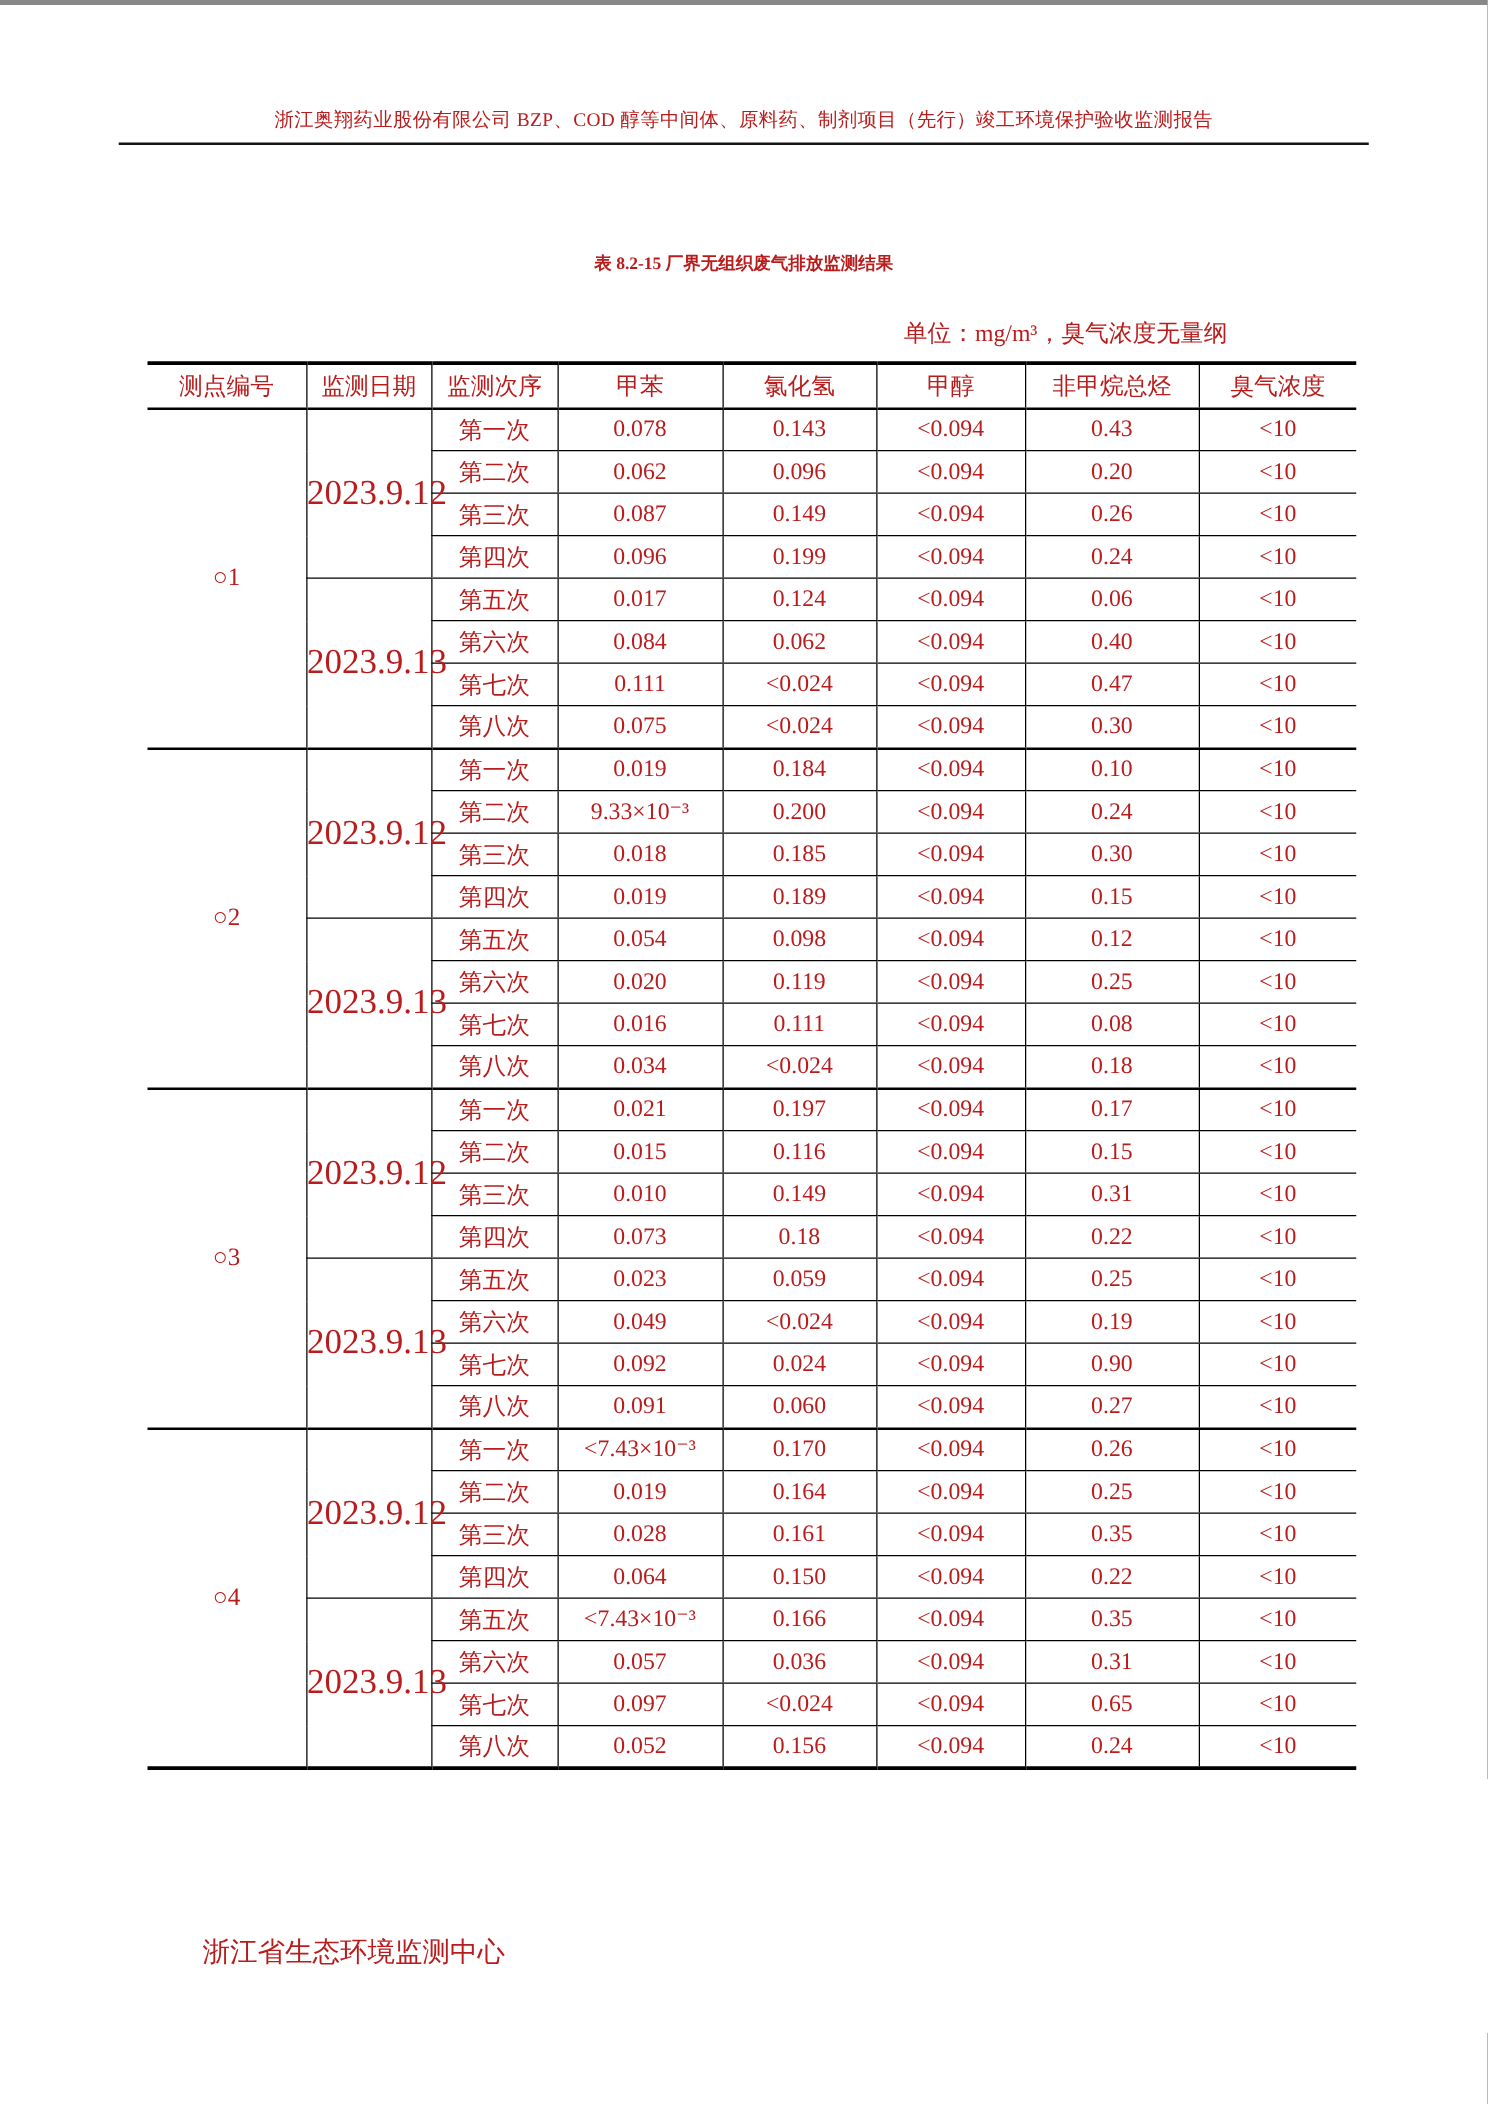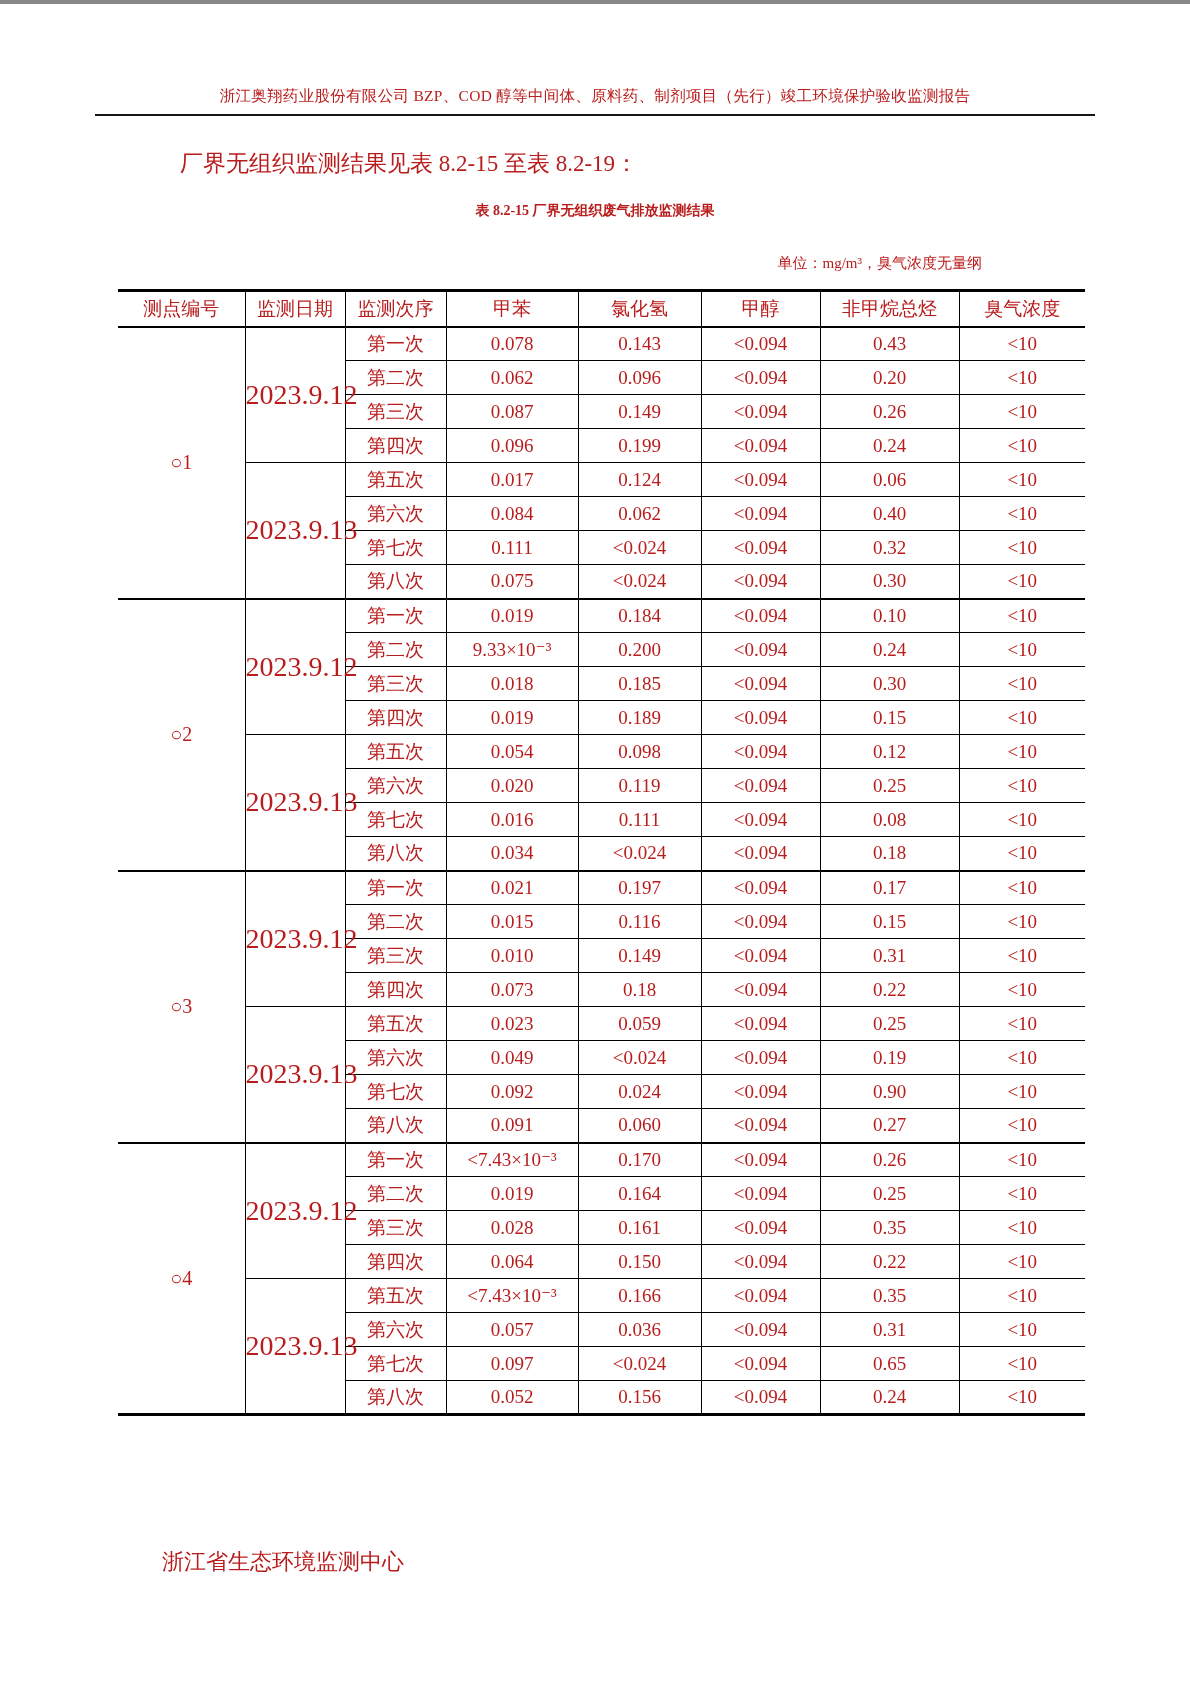--- a/index.html
+++ b/index.html
@@ -22,21 +22,21 @@
   .intro {
     position:absolute; top:144px; left:180px;
     font-size:23px;
   }
   .caption {
     position:absolute; top:198px; left:0; width:100%;
     text-align:center; font-weight:bold; font-size:14px;
   }
   .unit-note {
     position:absolute; top:250px; right:208px;
-    font-size:15px;
+    font-size:19px;
   }
   table.mtable {
     position:absolute; top:285px; left:118px;
     width:967px; table-layout:fixed;
     border-collapse:collapse;
     font-size:19px;
   }
   col.c1{width:127px} col.c2{width:100px} col.c3{width:101px} col.c4{width:132px}
   col.c5{width:123px} col.c6{width:119px} col.c7{width:139px} col.c8{width:126px}
   .mtable th {
@@ -67,21 +67,20 @@
     text-align:center; font-size:17px;
   }
 </style>
 </head>
 <body>
 
 <div class="page">
 
   <div class="doc-header">浙江奥翔药业股份有限公司 BZP、COD 醇等中间体、原料药、制剂项目（先行）竣工环境保护验收监测报告</div>
 
-  <div class="intro">厂界无组织监测结果见表 8.2-15 至表 8.2-19：</div>
 
   <div class="caption">表 8.2-15  厂界无组织废气排放监测结果</div>
 
   <div class="unit-note">单位：mg/m³，臭气浓度无量纲</div>
 
   <table class="mtable">
     <colgroup>
       <col class="c1">
         <col class="c2">
         <col class="c3">
@@ -153,21 +152,21 @@
           <td>0.062</td>
           <td>&lt;0.094</td>
           <td>0.40</td>
           <td>&lt;10</td>
         </tr>
         <tr>
           <td>第七次</td>
           <td>0.111</td>
           <td>&lt;0.024</td>
           <td>&lt;0.094</td>
-          <td>0.32</td>
+          <td>0.47</td>
           <td>&lt;10</td>
         </tr>
         <tr class="section-end">
           <td>第八次</td>
           <td>0.075</td>
           <td>&lt;0.024</td>
           <td>&lt;0.094</td>
           <td>0.30</td>
           <td>&lt;10</td>
         </tr>

